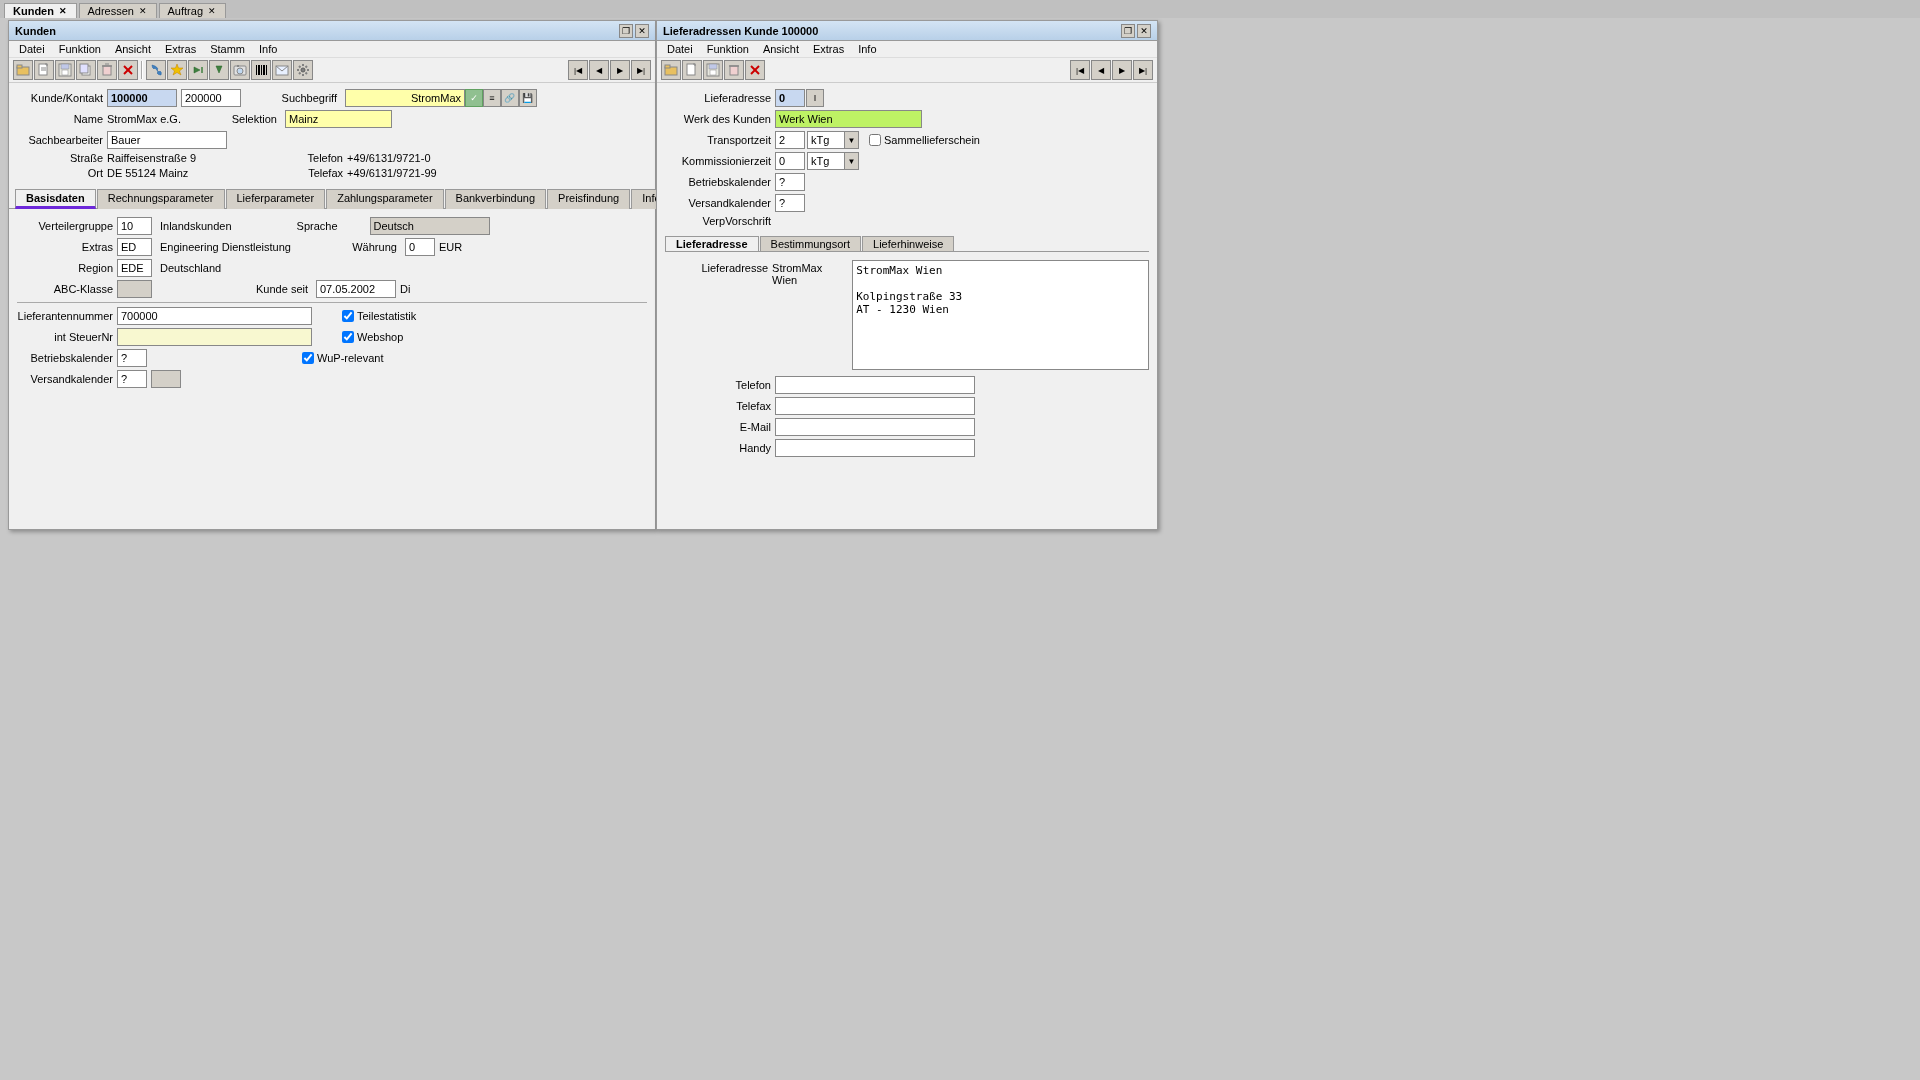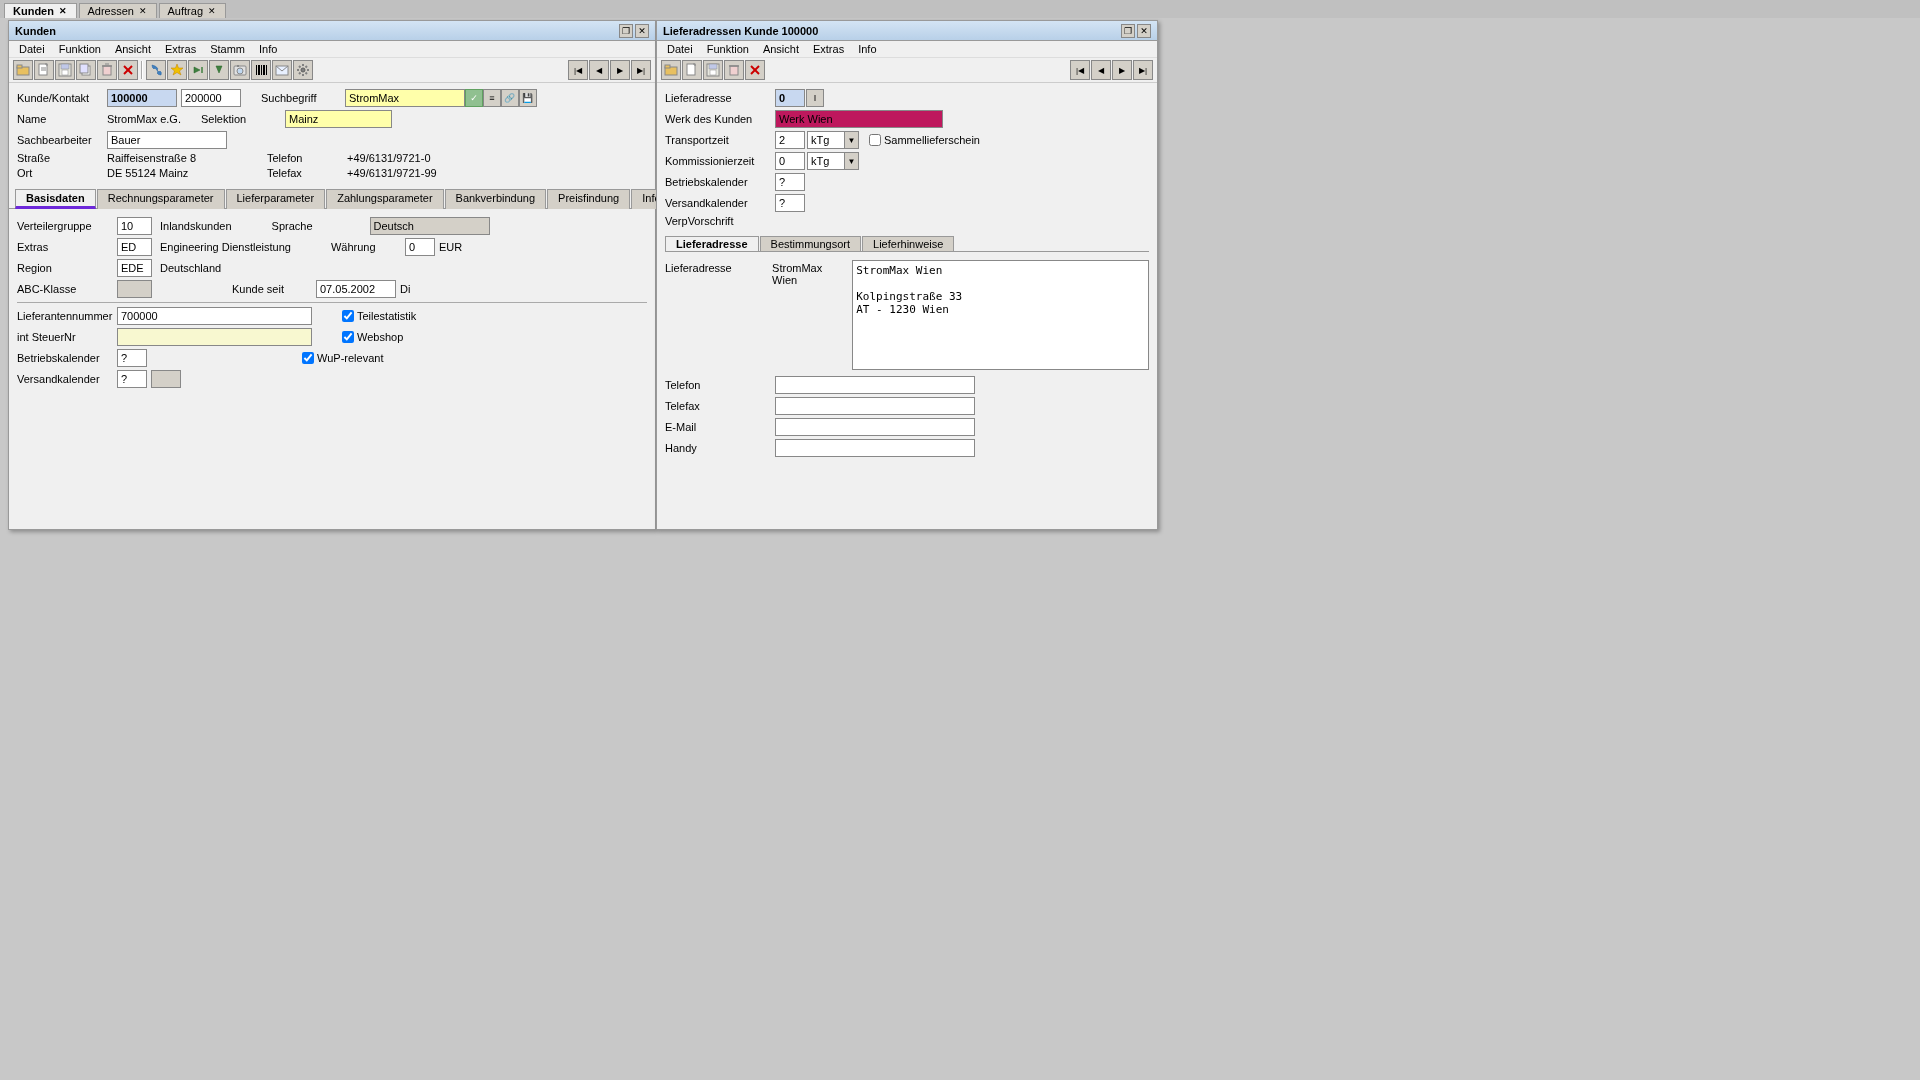--- a/index.html
+++ b/index.html
@@ -112,20 +112,21 @@
       background: #f0f0f0;
     }
     
     .form-row {
       display: flex;
       align-items: center;
       margin-bottom: 3px;
     }
     
     .form-label {
+      text-align: right;
       color: #000;
       font-size: 11px;
       padding-right: 4px;
     }
     
     .form-input {
       border: 1px solid #888;
       background: #fff;
       height: 18px;
       padding: 1px 3px;
@@ -438,21 +439,21 @@
     </div>
 
     <div class="form-area">
 
       <div class="form-row">
         <span class="form-label" style="width:90px;">Kunde/Kontakt</span>
         <input class="form-input" style="width: 70px; background: rgb(200, 216, 240); font-weight: bold;" type="text" value="100000">
         <input class="form-input" style="width: 60px; margin-left: 4px;" type="text" value="200000">
         <span class="form-label" style="width:80px;margin-left:20px;">Suchbegriff</span>
         <div style="display:flex;margin-left:4px;">
-          <input class="form-input form-input-yellow" style="width: 120px;" type="text" value="StromMax">
+          <input class="form-input form-input-yellow" style="width: 120px; text-align: right;" type="text" value="StromMax">
           <div class="icon-btn" style="background:#90c090;border-color:#60a060;color:#fff;">✓</div>
           <div class="icon-btn">≡</div>
           <div class="icon-btn">🔗</div>
           <div class="icon-btn">💾</div>
         </div>
       </div>
 
       <div class="form-row">
         <span class="form-label" style="width:90px;">Name</span>
         <span class="form-value">StromMax e.G.</span>
@@ -460,21 +461,21 @@
         <input class="form-input form-input-yellow" style="width: 107px; margin-left: 4px;" type="text" value="Mainz">
       </div>
 
       <div class="form-row">
         <span class="form-label" style="width:90px;">Sachbearbeiter</span>
         <input class="form-input" style="width: 120px;" type="text" value="Bauer">
       </div>
 
       <div class="form-row">
         <span class="form-label" style="width:90px;">Straße</span>
-        <span class="form-value" style="width:140px;">Raiffeisenstraße 8</span>
+        <span class="form-value" style="width:140px;">Raiffeisenstraße 9</span>
         <span class="form-label" style="width:80px;margin-left:20px;">Telefon</span>
         <span class="form-value">+49/6131/9721-0</span>
       </div>
 
       <div class="form-row">
         <span class="form-label" style="width:90px;">Ort</span>
         <span class="form-value" style="width:140px;">DE 55124 Mainz</span>
         <span class="form-label" style="width:80px;margin-left:20px;">Telefax</span>
         <span class="form-value">+49/6131/9721-99</span>
       </div>
@@ -620,21 +621,21 @@
     <div class="form-area">
 
       <div class="form-row">
         <span class="form-label" style="width:110px;">Lieferadresse</span>
         <input class="form-input form-input-blue" style="width: 30px; font-weight: bold;" type="text" value="0">
         <div class="icon-btn" style="margin-left:1px;">I</div>
       </div>
 
       <div class="form-row">
         <span class="form-label" style="width:110px;">Werk des Kunden</span>
-        <input class="form-input" style="width: 168px; background: #be185d;" type="text" value="Werk Wien">
+        <input class="form-input" style="width: 147px; background: #bef264;" type="text" value="Werk Wien">
       </div>
 
       <div class="form-row">
         <span class="form-label" style="width:110px;">Transportzeit</span>
         <input class="form-input" style="width: 30px;" type="text" value="2">
         <div class="combo-wrap" style="margin-left:2px;">
           <input class="form-input" style="width: 38px;" type="text" value="kTg">
           <div class="combo-arrow">▼</div>
         </div>
         <div class="check-item" style="margin-left:10px;">

